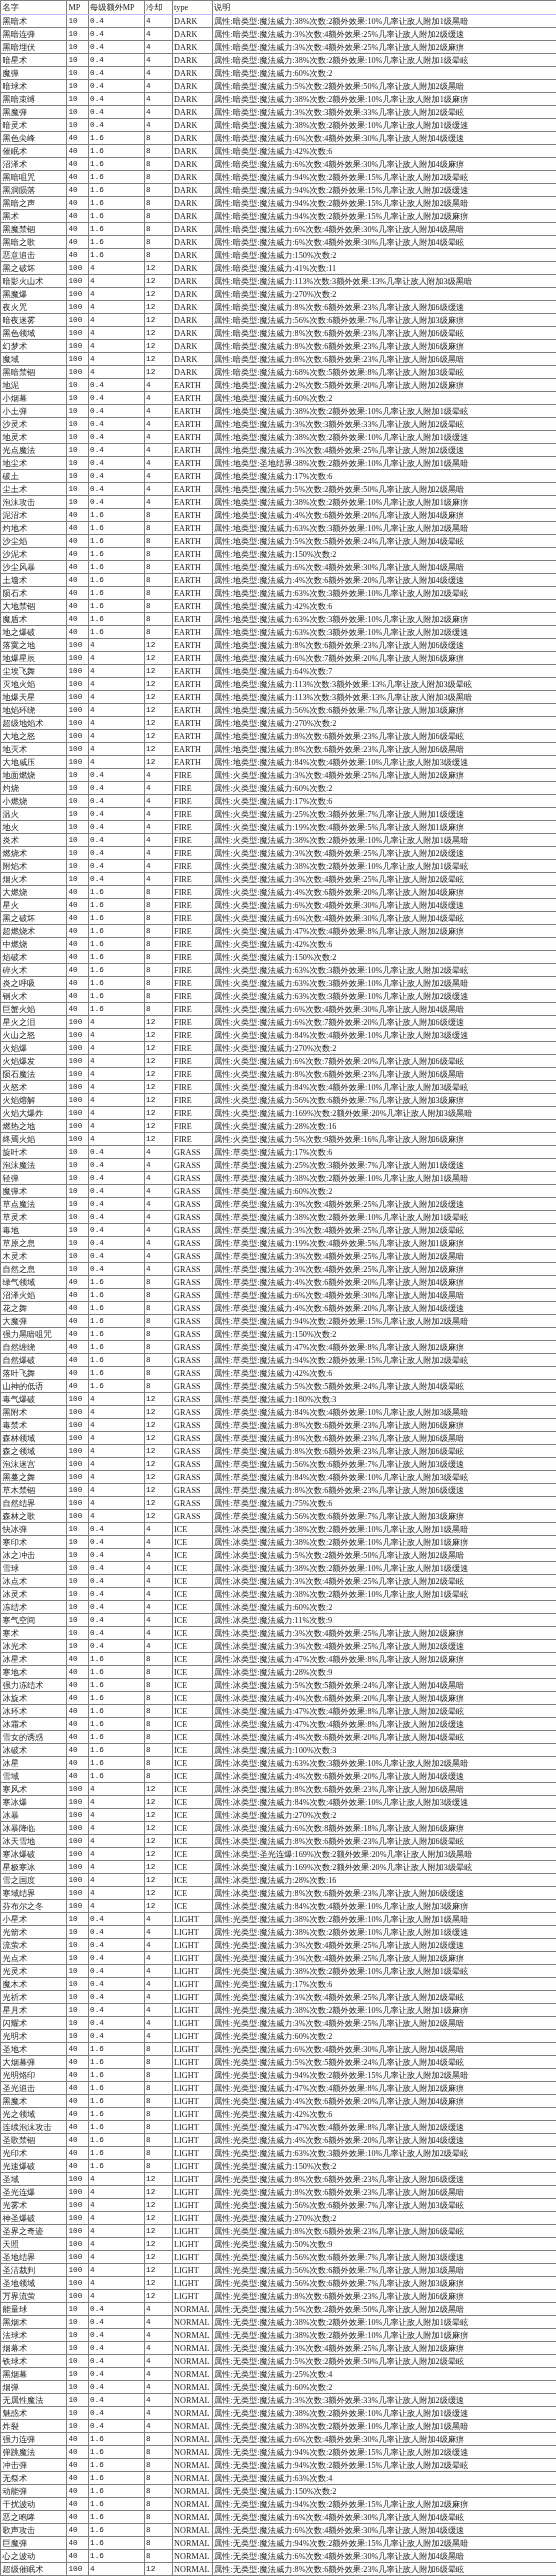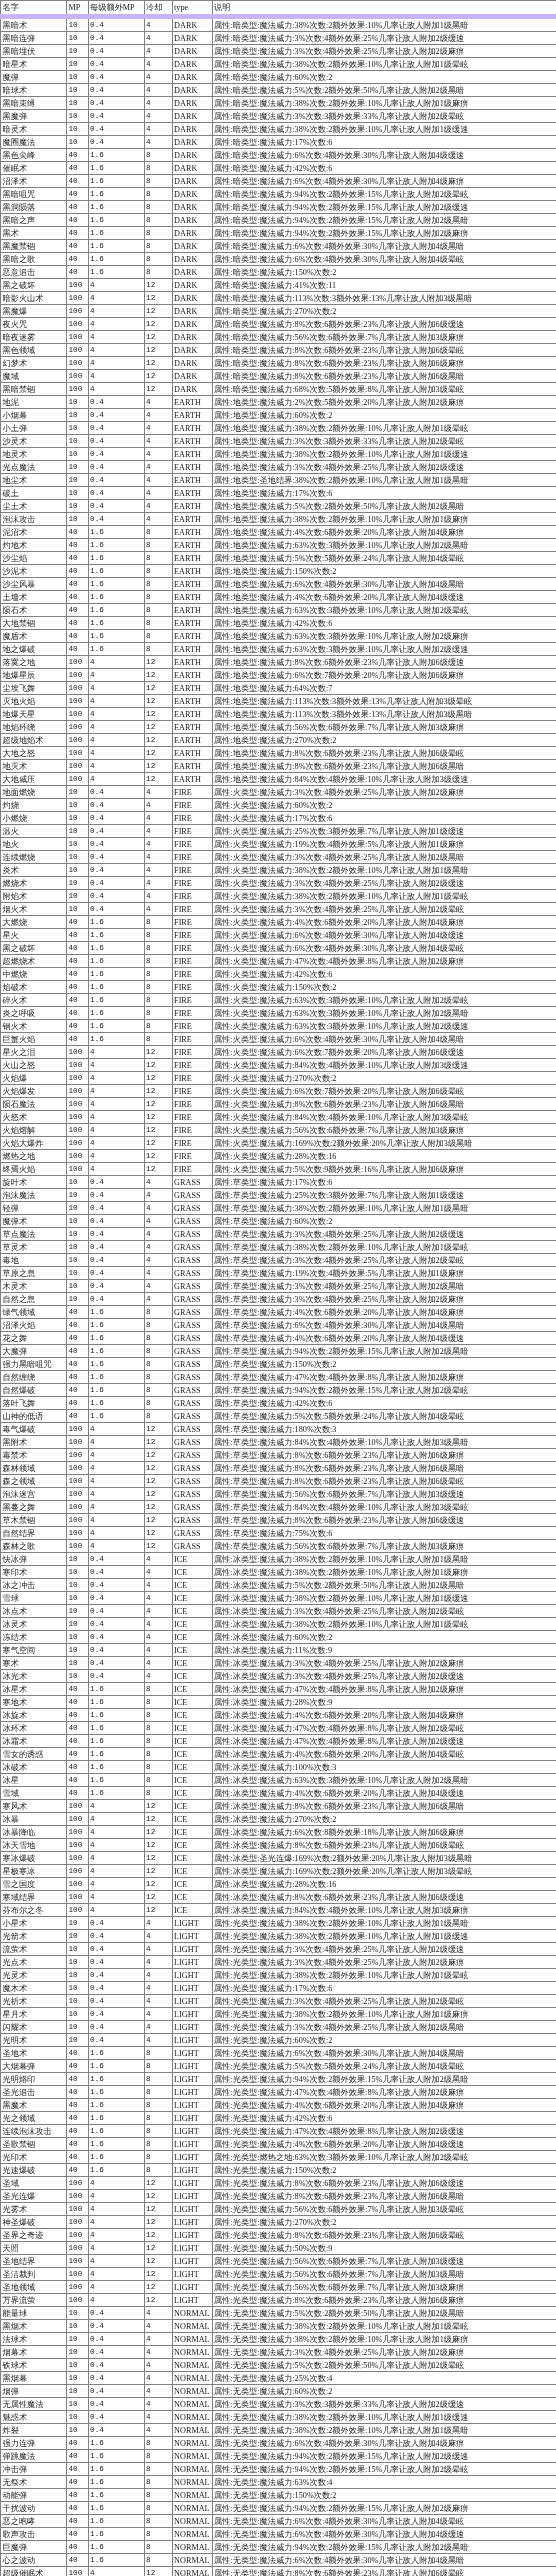--- a/index.html
+++ b/index.html
@@ -6,21 +6,21 @@
   body{font-family:"Liberation Serif","DejaVu Serif",serif;color:#1a1a1a;}
   table{border-collapse:collapse;table-layout:fixed;width:556px;}
   col.c-name{width:66px;} col.c-mp{width:21.6px;} col.c-perlvl{width:56px;}
   col.c-cd{width:28px;} col.c-type{width:40px;} col.c-desc{width:345px;}
   th,td{
     border:0.5px solid #808080;
     font-size:8.2px;line-height:11.3px;height:12px;
     padding:0 1.5px;white-space:nowrap;overflow:hidden;
     text-align:left;font-weight:normal;vertical-align:middle;
   }
-  thead th{height:13.4px;border-bottom:5px solid #c4b5fd;font-family:Liberation Serif, serif;}
+  thead th{height:13.4px;border-bottom:1px solid #c4b5fd;font-family:Liberation Serif, serif;}
   tr.tier-break td{border-top:1px solid #6a6a6a;}
   td.num{font-family:"Liberation Mono","DejaVu Sans Mono",monospace;font-size:7.7px;}
 </style>
 </head>
 <body>
 
 <table>
   <colgroup>
     <col class="c-name">
       <col class="c-mp">
@@ -105,28 +105,20 @@
         <td>属性:暗类型:魔法威力:3%次数:3额外效果:33%几率让敌人附加2级晕眩</td>
       </tr>
       <tr>
         <td>暗灵术</td>
         <td class="num">10</td>
         <td class="num">0.4</td>
         <td class="num">4</td>
         <td>DARK</td>
         <td>属性:暗类型:魔法威力:38%次数:2额外效果:10%几率让敌人附加1级缓速</td>
       </tr>
-      <tr>
-        <td>魔圈魔法</td>
-        <td class="num">10</td>
-        <td class="num">0.4</td>
-        <td class="num">4</td>
-        <td>DARK</td>
-        <td>属性:暗类型:魔法威力:17%次数:6</td>
-      </tr>
       <tr class="tier-break">
         <td>黑色尖峰</td>
         <td class="num">40</td>
         <td class="num">1.6</td>
         <td class="num">8</td>
         <td>DARK</td>
         <td>属性:暗类型:魔法威力:6%次数:4额外效果:30%几率让敌人附加4级缓速</td>
       </tr>
       <tr>
         <td>催眠术</td>
@@ -546,28 +538,20 @@
       </tr>
       <tr>
         <td>地火</td>
         <td class="num">10</td>
         <td class="num">0.4</td>
         <td class="num">4</td>
         <td>FIRE</td>
         <td>属性:火类型:魔法威力:19%次数:4额外效果:5%几率让敌人附加1级麻痹</td>
       </tr>
       <tr>
-        <td>连续燃烧</td>
-        <td class="num">10</td>
-        <td class="num">0.4</td>
-        <td class="num">4</td>
-        <td>FIRE</td>
-        <td>属性:火类型:魔法威力:3%次数:4额外效果:25%几率让敌人附加2级黑暗</td>
-      </tr>
-      <tr>
         <td>炎术</td>
         <td class="num">10</td>
         <td class="num">0.4</td>
         <td class="num">4</td>
         <td>FIRE</td>
         <td>属性:火类型:魔法威力:38%次数:2额外效果:10%几率让敌人附加1级黑暗</td>
       </tr>
       <tr>
         <td>燃烧术</td>
         <td class="num">10</td>
@@ -1074,20 +1058,28 @@
       </tr>
       <tr>
         <td>寒地术</td>
         <td class="num">40</td>
         <td class="num">1.6</td>
         <td class="num">8</td>
         <td>ICE</td>
         <td>属性:冰类型:魔法威力:28%次数:9</td>
       </tr>
       <tr>
+        <td>强力冻结术</td>
+        <td class="num">40</td>
+        <td class="num">1.6</td>
+        <td class="num">8</td>
+        <td>ICE</td>
+        <td>属性:冰类型:魔法威力:5%次数:5额外效果:24%几率让敌人附加4级黑暗</td>
+      </tr>
+      <tr>
         <td>冰旋术</td>
         <td class="num">40</td>
         <td class="num">1.6</td>
         <td class="num">8</td>
         <td>ICE</td>
         <td>属性:冰类型:魔法威力:4%次数:6额外效果:20%几率让敌人附加4级麻痹</td>
       </tr>
       <tr>
         <td>冰环术</td>
         <td class="num">40</td>
@@ -1138,20 +1130,28 @@
       </tr>
       <tr class="tier-break">
         <td>寒风术</td>
         <td class="num">100</td>
         <td class="num">4</td>
         <td class="num">12</td>
         <td>ICE</td>
         <td>属性:冰类型:魔法威力:8%次数:6额外效果:23%几率让敌人附加6级黑暗</td>
       </tr>
       <tr>
+        <td>寒冰爆</td>
+        <td class="num">100</td>
+        <td class="num">4</td>
+        <td class="num">12</td>
+        <td>ICE</td>
+        <td>属性:冰类型:魔法威力:84%次数:4额外效果:10%几率让敌人附加3级缓速</td>
+      </tr>
+      <tr>
         <td>冰暴</td>
         <td class="num">100</td>
         <td class="num">4</td>
         <td class="num">12</td>
         <td>ICE</td>
         <td>属性:冰类型:魔法威力:270%次数:2</td>
       </tr>
       <tr>
         <td>冰暴降临</td>
         <td class="num">100</td>
@@ -1351,21 +1351,21 @@
         <td class="num">8</td>
         <td>LIGHT</td>
         <td>属性:光类型:魔法威力:4%次数:6额外效果:20%几率让敌人附加4级缓速</td>
       </tr>
       <tr>
         <td>光印术</td>
         <td class="num">40</td>
         <td class="num">1.6</td>
         <td class="num">8</td>
         <td>LIGHT</td>
-        <td>属性:光类型:燃热之地:63%次数:3额外效果:10%几率让敌人附加2级晕眩</td>
+        <td>属性:光类型:魔法威力:63%次数:3额外效果:10%几率让敌人附加2级晕眩</td>
       </tr>
       <tr>
         <td>光速爆破</td>
         <td class="num">40</td>
         <td class="num">1.6</td>
         <td class="num">8</td>
         <td>LIGHT</td>
         <td>属性:光类型:魔法威力:150%次数:2</td>
       </tr>
       <tr class="tier-break">

